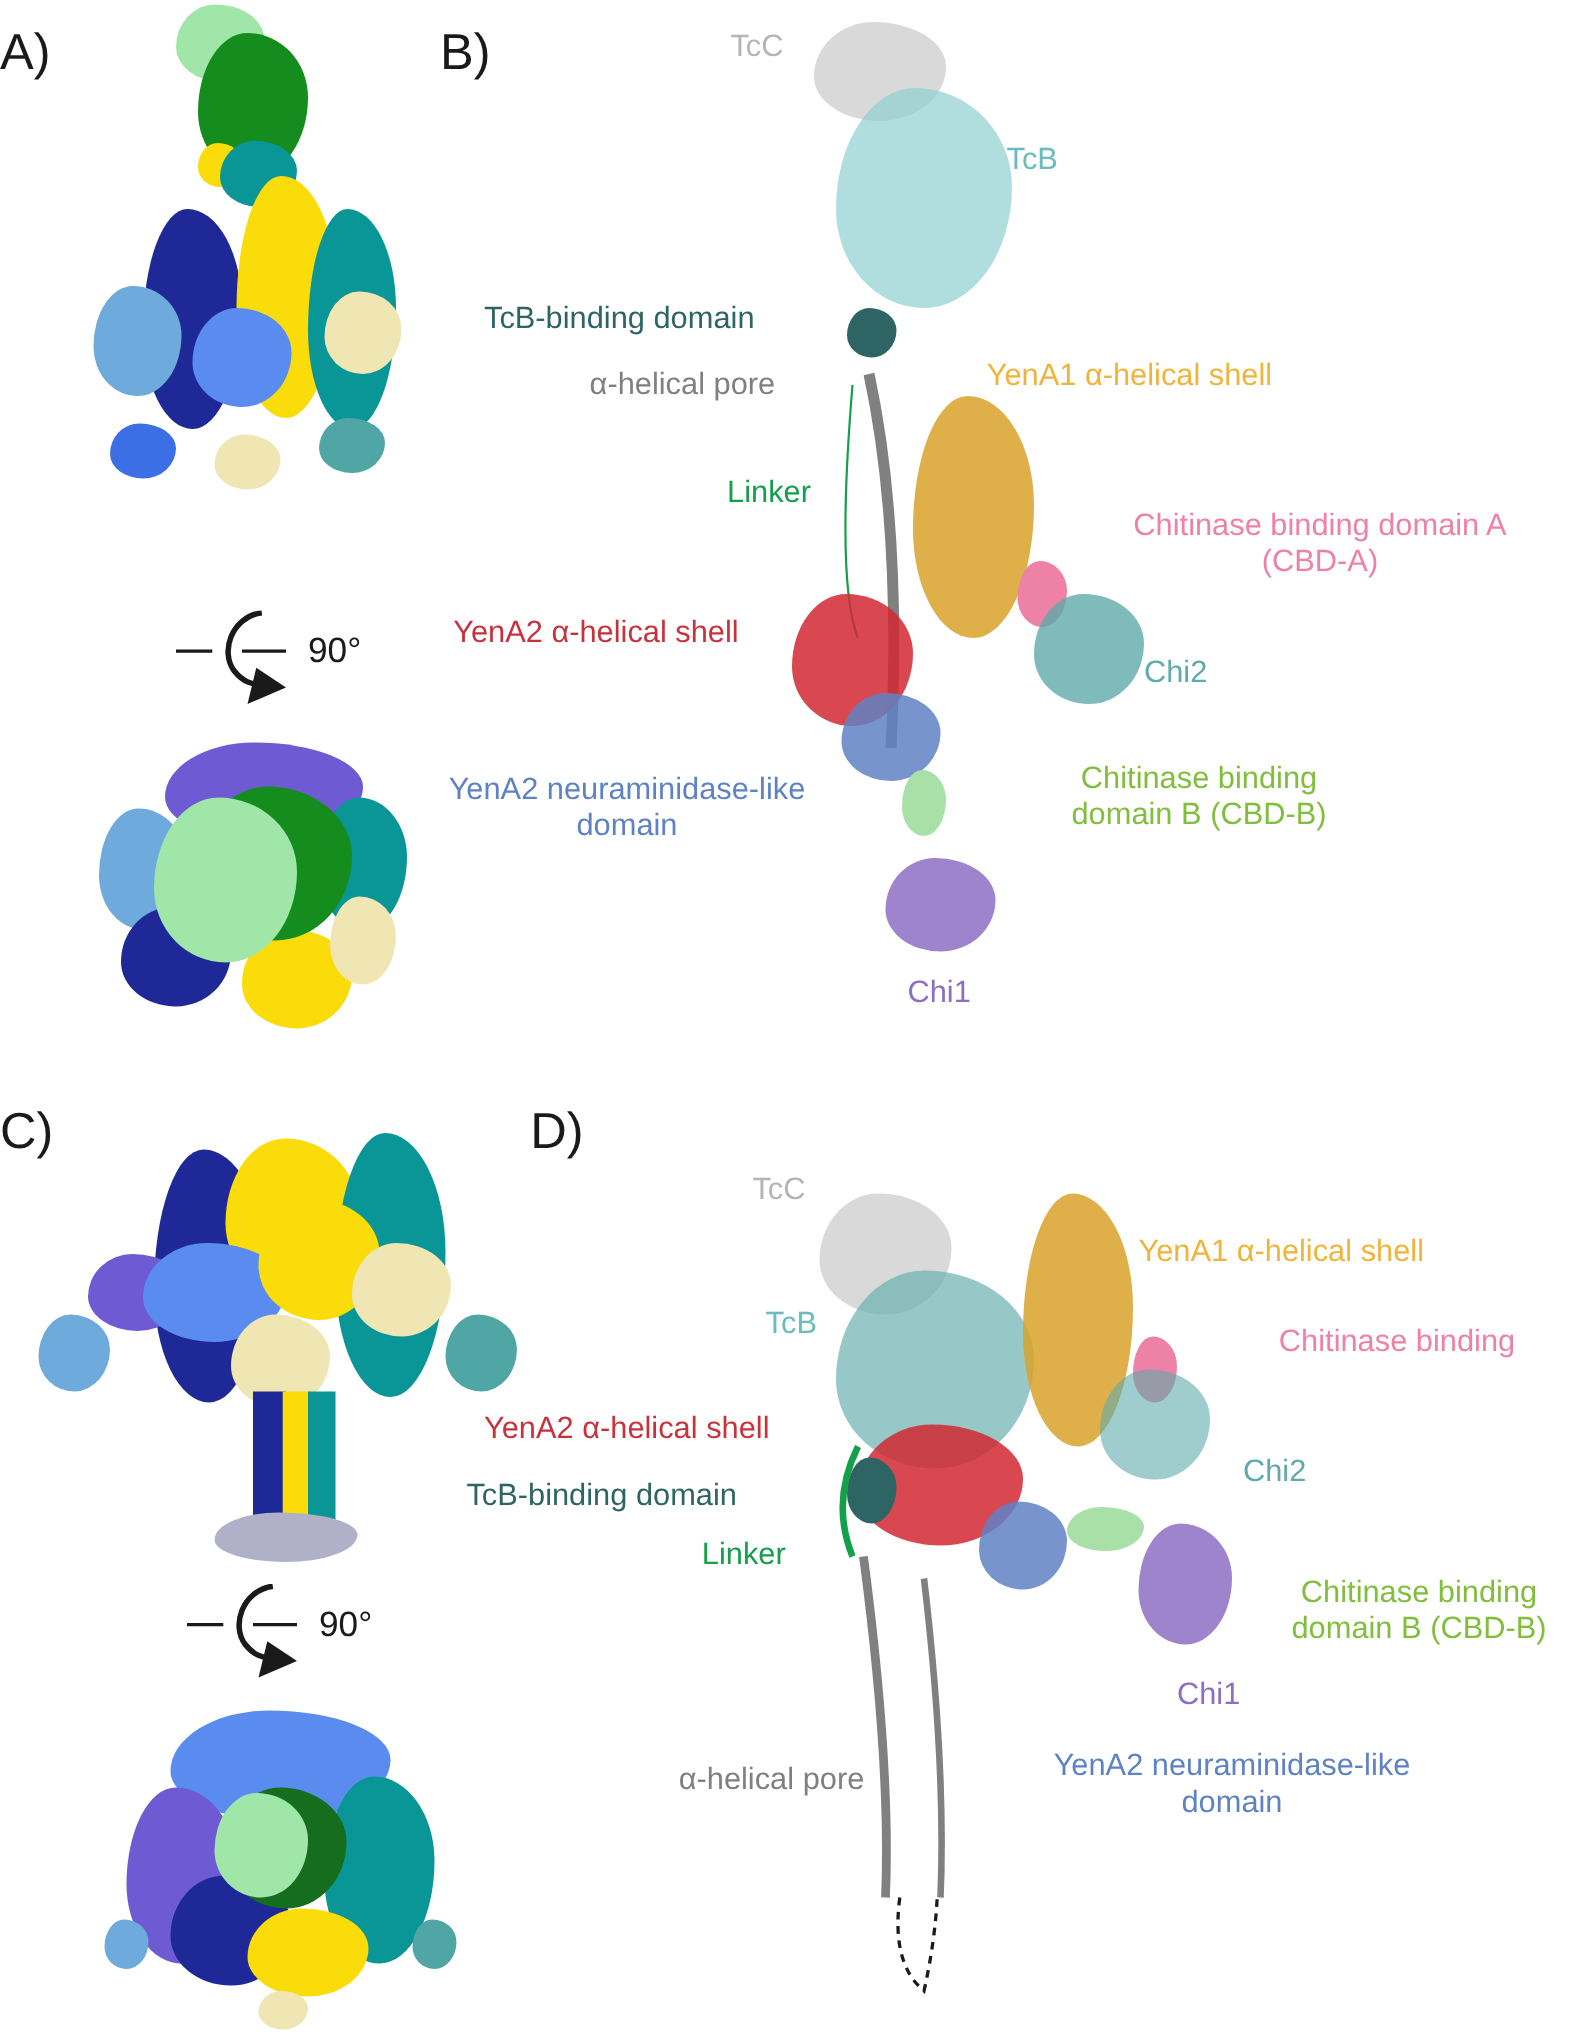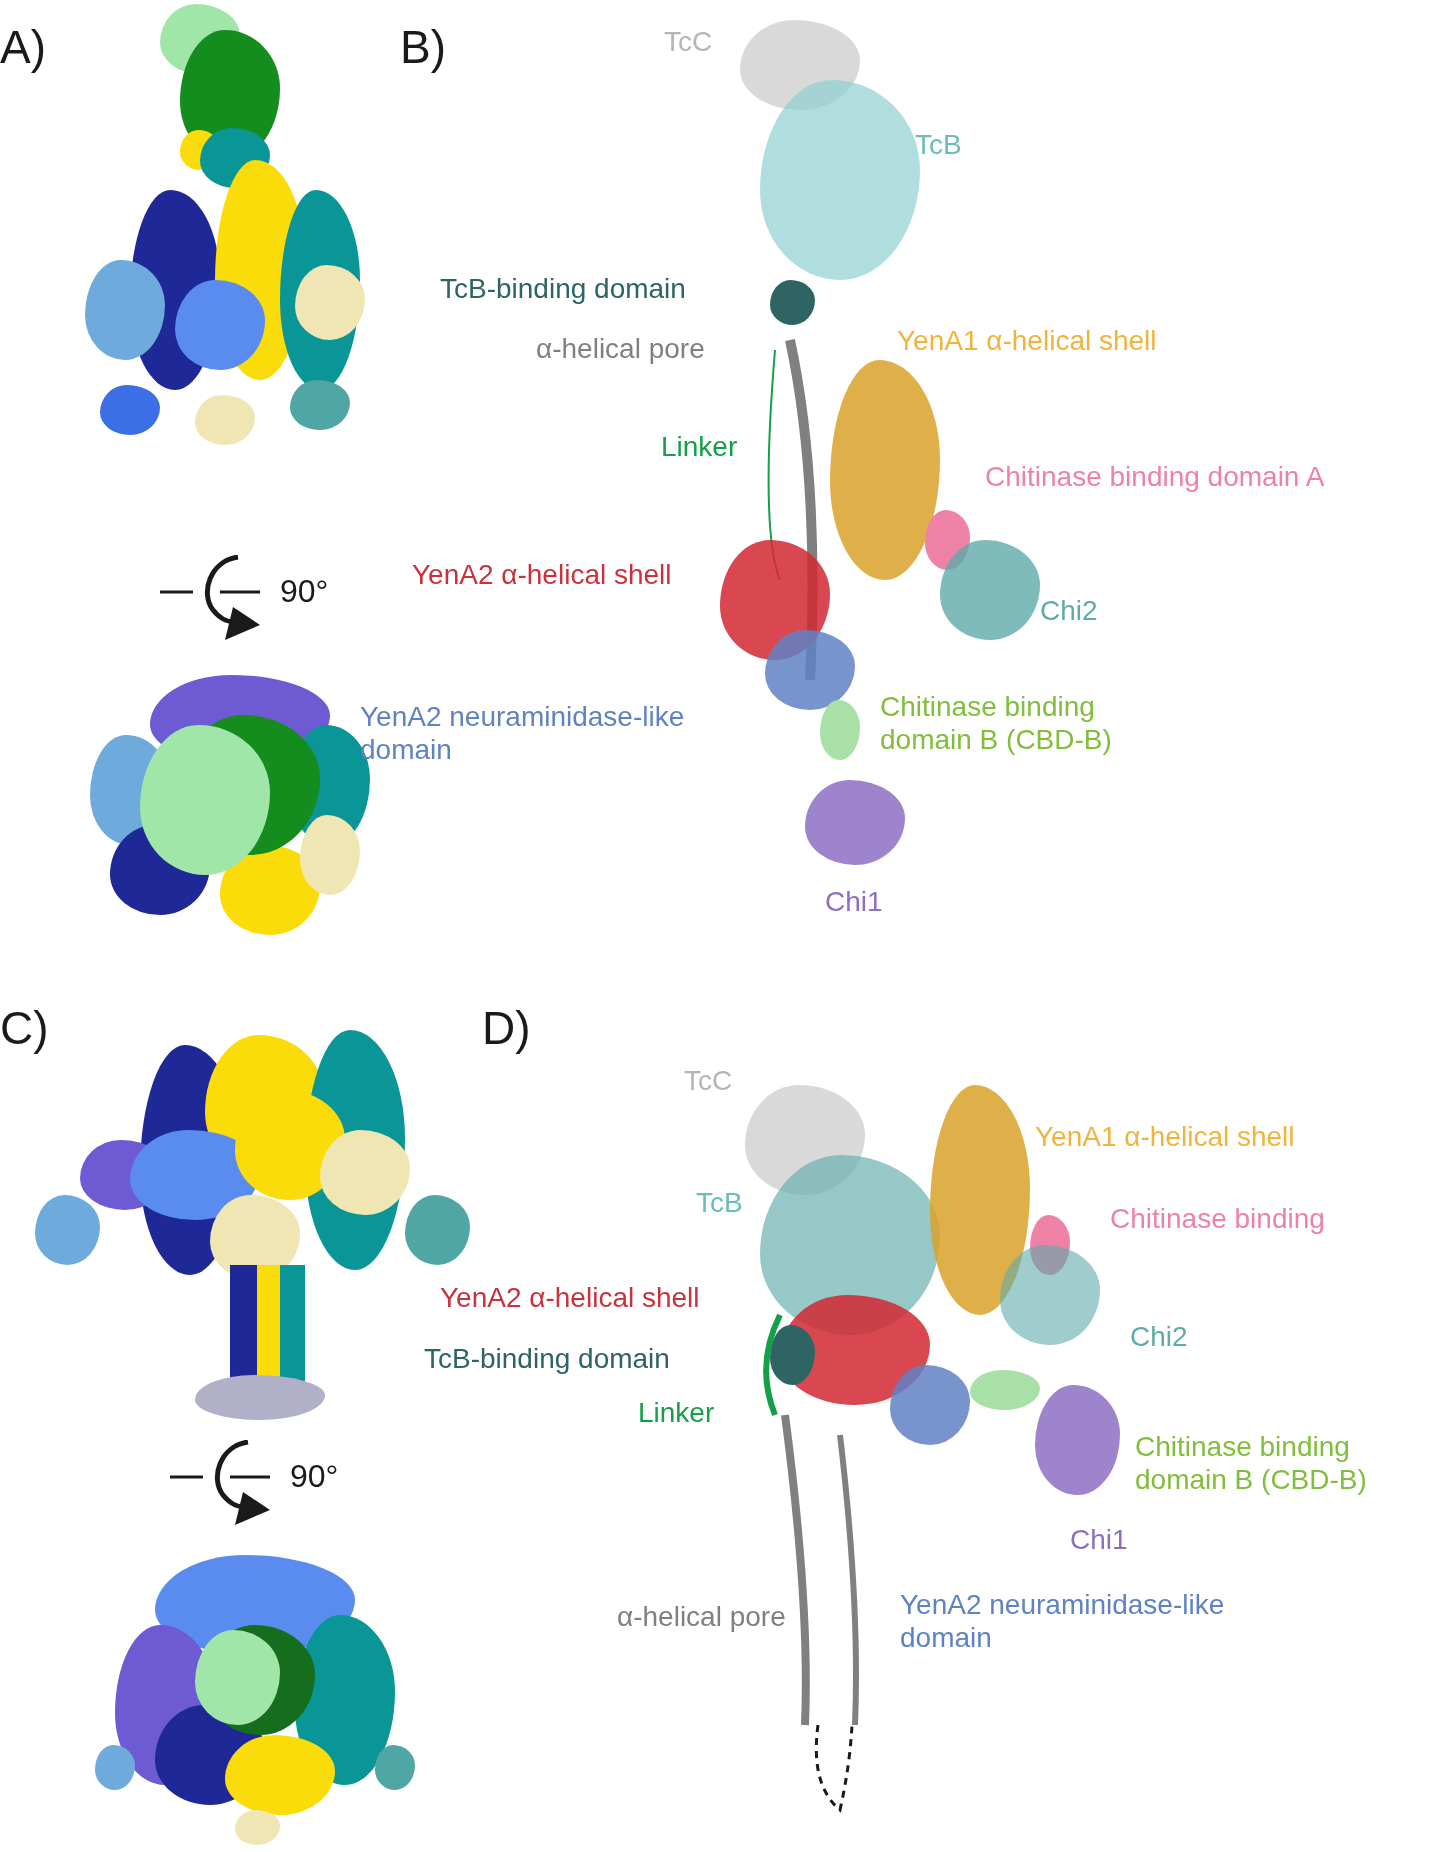--- a/index.html
+++ b/index.html
@@ -1,21 +1,21 @@
 <!DOCTYPE html>
 <html><head>
 <meta charset="utf-8">
 <style>
   html, body { margin: 0; padding: 0; background: #ffffff; }
   body { width: 1437px; height: 1852px; position: relative; overflow: hidden;
          font-family: "Liberation Sans", sans-serif; }
   .abs { position: absolute; }
   .panel-letter { font-size: 46px; color: #1a1a1a; line-height: 1; }
   .lbl { font-size: 28px; line-height: 1.18; white-space: nowrap; }
-  .center { }
+  .center { text-align: center; }
   .blob { position: absolute; border-radius: 45% 55% 50% 50% / 55% 45% 55% 45%; }
   .rot { font-size: 32px; color: #1a1a1a; }
   svg { display: block; }
 </style>
 </head>
 <body>
 
 <div class="abs panel-letter" style="left:0px;top:24px;">A)</div>
 
 <div class="abs" style="left:80px;top:0px;width:300px;height:520px;">
@@ -75,20 +75,21 @@
 </div>
 
 <div class="abs lbl" style="left:664px;top:25px;color:#b5b5b5;">TcC</div>
 <div class="abs lbl" style="left:915px;top:128px;color:#6bbcbc;">TcB</div>
 <div class="abs lbl" style="left:440px;top:272px;color:#2f6464;">TcB-binding domain</div>
 <div class="abs lbl" style="left:536px;top:332px;color:#808080;">α-helical pore</div>
 <div class="abs lbl" style="left:897px;top:324px;color:#f0b43c;">YenA1 α-helical shell</div>
 <div class="abs lbl" style="left:661px;top:430px;color:#14a04a;">Linker</div>
 <div class="abs lbl center" style="left:985px;top:460px;width:430px;color:#ee82a6;">
   <div>Chitinase binding domain A</div>
+  <div>(CBD-A)</div>
 </div>
 <div class="abs lbl" style="left:412px;top:558px;color:#c8323c;">YenA2 α-helical shell</div>
 <div class="abs lbl" style="left:1040px;top:594px;color:#5faaaa;">Chi2</div>
 <div class="abs lbl center" style="left:360px;top:700px;width:420px;color:#5f82c3;">
   <div>YenA2 neuraminidase-like</div>
   <div>domain</div>
 </div>
 <div class="abs lbl center" style="left:880px;top:690px;width:420px;color:#80be3c;">
   <div>Chitinase binding</div>
   <div>domain B (CBD-B)</div>

